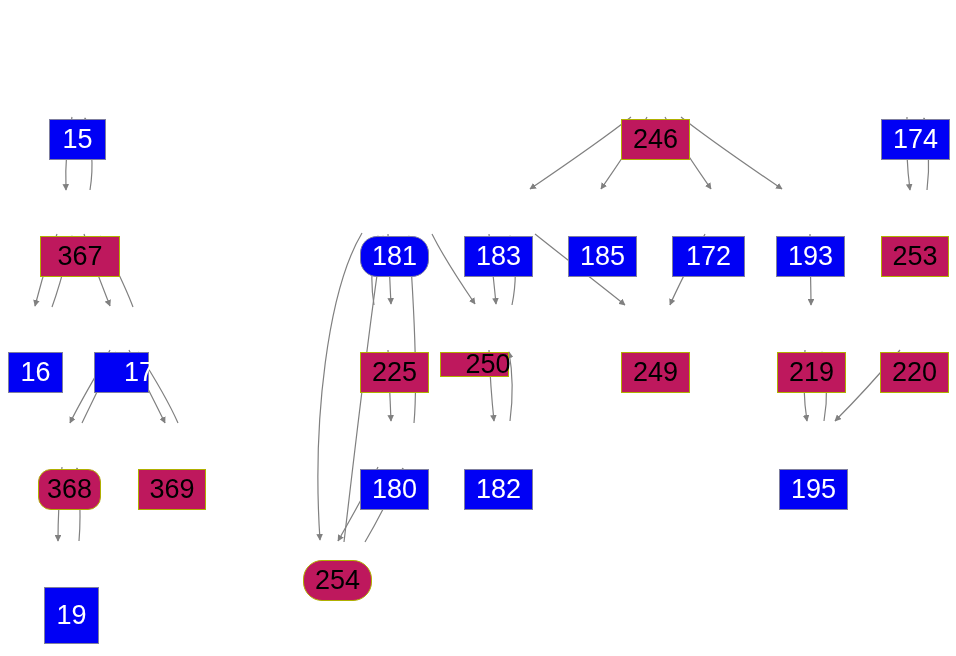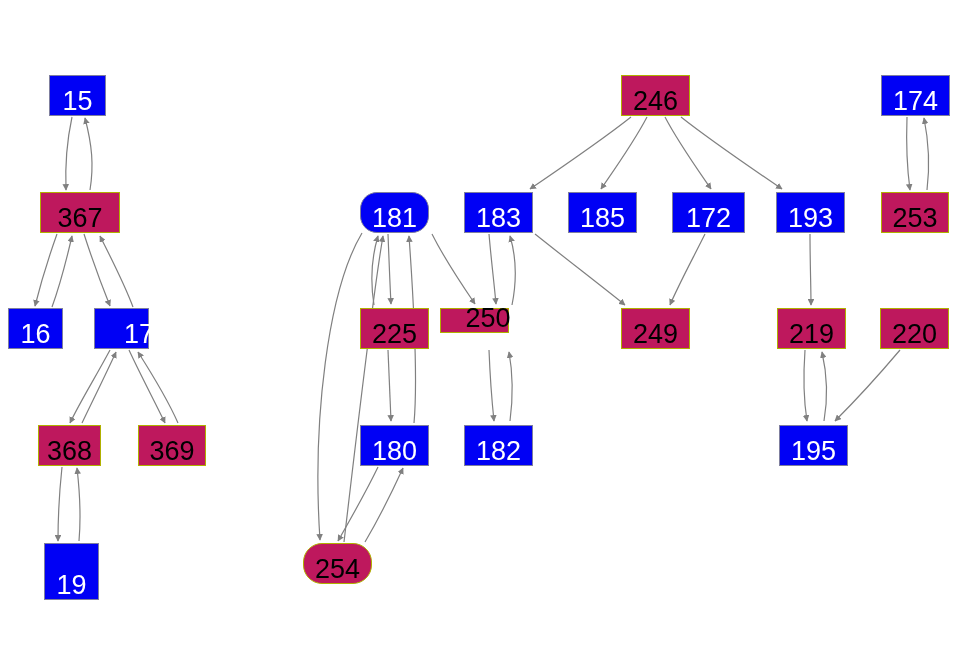--- a/index.html
+++ b/index.html
@@ -29,28 +29,29 @@
   #node-layer {
     position: absolute;
     left: 0;
     top: 0;
     width: 956px;
     height: 656px;
   }
   .node {
     position: absolute;
     display: flex;
-    align-items: flex-end;
+    align-items: center;
     justify-content: center;
     box-sizing: border-box;
     font-size: 27px;
     line-height: 1;
     letter-spacing: 0px;
     white-space: nowrap;
     user-select: none;
+    margin-top: 44px;
   }
   .node-blue {
     background: #0000f5;
     color: #ffffff;
     border: 1px solid #7f7f9f;
   }
   .node-yellow {
     background: #be185d;
     color: #000000;
     border: 1px solid #b0b000;
@@ -117,21 +118,21 @@
       </div>
       <div class="node node-yellow" style="left: 40px; top: 192px; width: 80px; height: 41px;">
         <span class="node-label">367</span>
       </div>
       <div class="node node-blue" style="left: 8px; top: 308px; width: 55px; height: 41px;">
         <span class="node-label">16</span>
       </div>
       <div class="node node-blue" style="left: 94px; top: 308px; width: 55px; height: 41px; padding-left: 35px;">
         <span class="node-label">17</span>
       </div>
-      <div class="node node-yellow" style="left: 38px; top: 425px; width: 63px; height: 41px;">
+      <div class="node node-yellow" style="left: 38px; top: 425px; width: 63px; height: 41px; border-radius: 13px;">
         <span class="node-label">368</span>
       </div>
       <div class="node node-yellow" style="left: 138px; top: 425px; width: 68px; height: 41px;">
         <span class="node-label">369</span>
       </div>
       <div class="node node-blue" style="left: 44px; top: 543px; width: 55px; height: 57px;">
         <span class="node-label">19</span>
       </div>
       <div class="node node-blue" style="left: 360px; top: 192px; width: 69px; height: 41px; border-radius: 17px;">
         <span class="node-label">181</span>
@@ -174,18 +175,18 @@
       </div>
       <div class="node node-blue" style="left: 360px; top: 425px; width: 69px; height: 41px;">
         <span class="node-label">180</span>
       </div>
       <div class="node node-blue" style="left: 464px; top: 425px; width: 69px; height: 41px;">
         <span class="node-label">182</span>
       </div>
       <div class="node node-blue" style="left: 779px; top: 425px; width: 69px; height: 41px;">
         <span class="node-label">195</span>
       </div>
-      <div class="node node-yellow" style="left: 303px; top: 543px; width: 69px; height: 41px; border-radius: 19px;">
+      <div class="node node-yellow" style="left: 303px; top: 516px; width: 69px; height: 41px; border-radius: 19px;">
         <span class="node-label">254</span>
       </div>
     </div>
 
 </div>
 
 </body></html>

